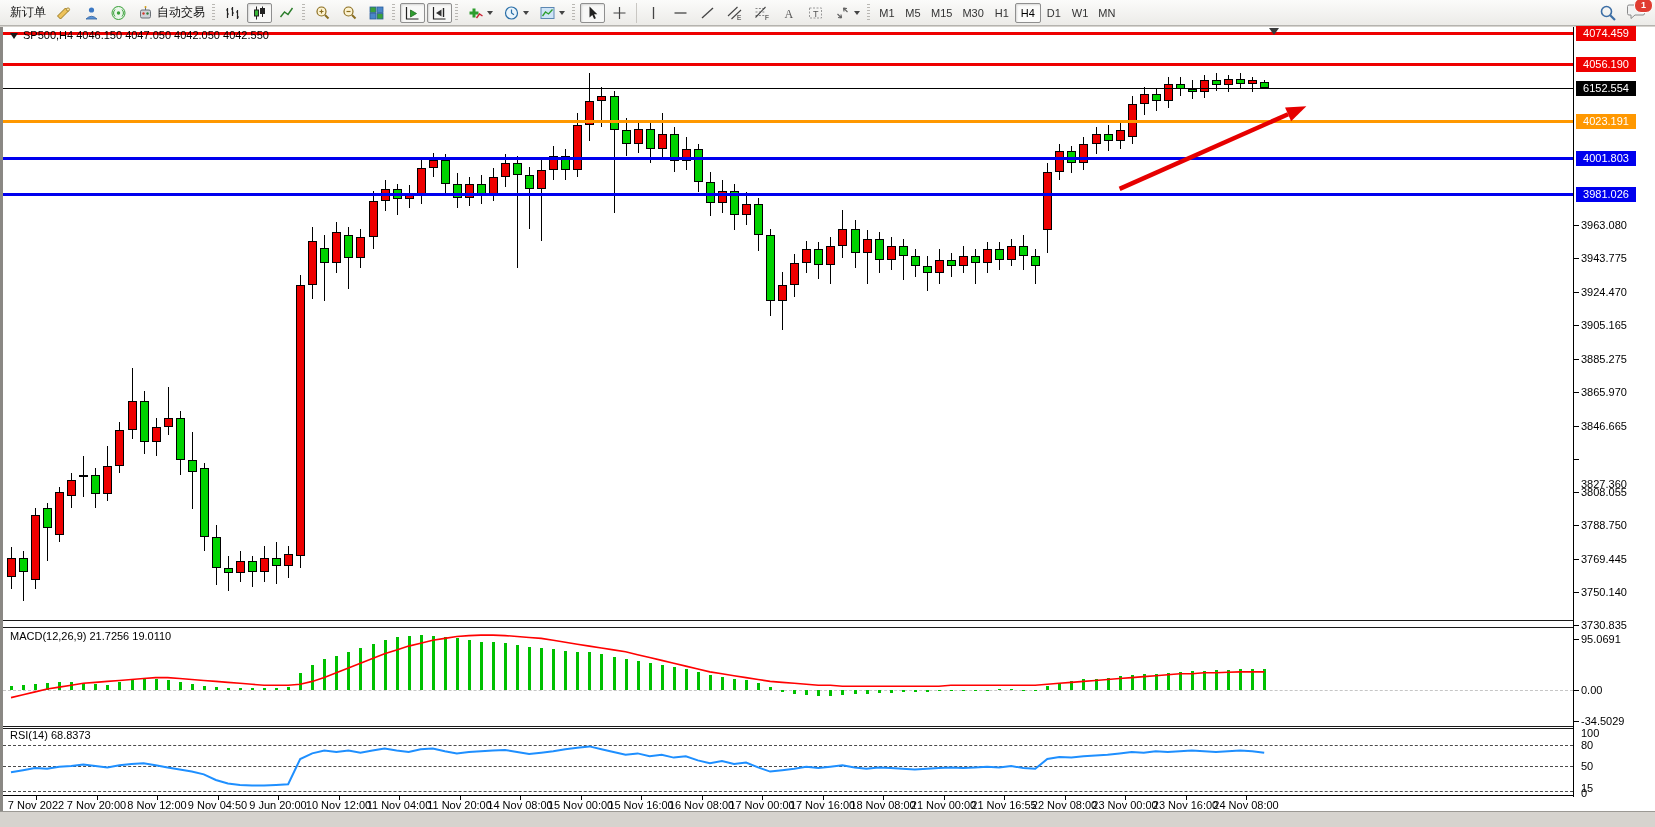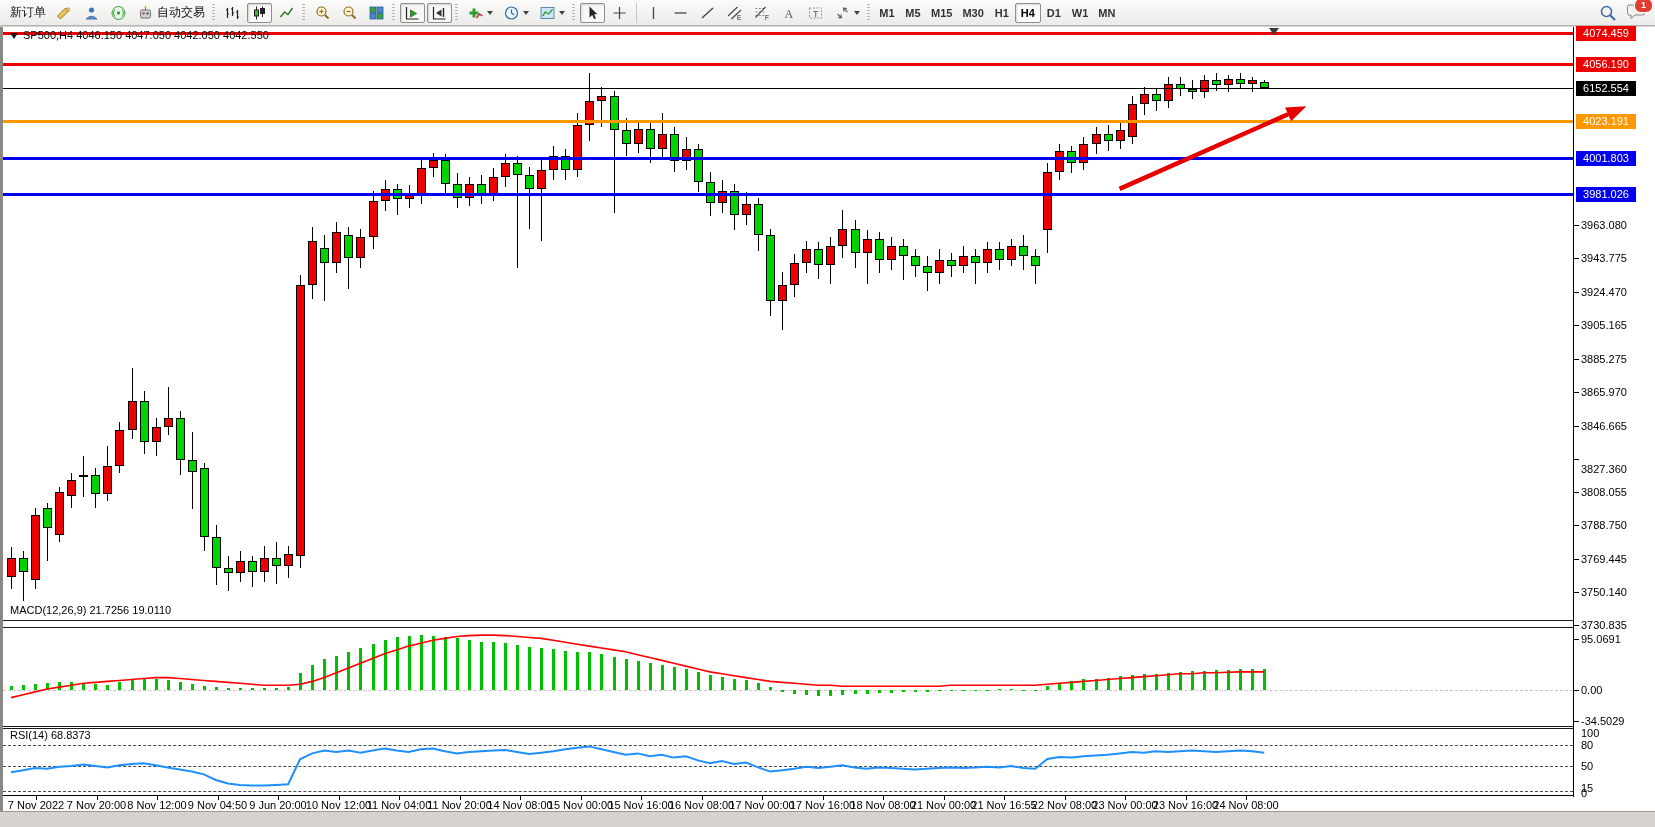--- a/index.html
+++ b/index.html
@@ -238,21 +238,21 @@
   <button class="tb-btn">
     <svg class="ic" viewBox="0 0 16 16">
       <path d="M3 9 L7 13 M7 13 l-0.5 -3.5 M7 13 l-3.5 -0.5" stroke="#666" stroke-width="1.2" fill="none"></path>
       <path d="M13 7 L9 3 M9 3 l0.5 3.5 M9 3 l3.5 0.5" stroke="#666" stroke-width="1.2" fill="none"></path>
     </svg>
     <span class="caret"></span>
   </button>
 
   <span class="grip"></span>
 
-  <div id="tf-group" style="display:flex;align-items:flex-end;font-weight:bold;">
+  <div id="tf-group" style="display:flex;align-items:flex-end;">
       <div class="tf-btn">M1</div>
       <div class="tf-btn">M5</div>
       <div class="tf-btn">M15</div>
       <div class="tf-btn">M30</div>
       <div class="tf-btn">H1</div>
       <div class="tf-btn active">H4</div>
       <div class="tf-btn">D1</div>
       <div class="tf-btn">W1</div>
       <div class="tf-btn">MN</div>
     </div>
@@ -272,39 +272,39 @@
 </div>
 
 <div class="chart-window" id="chart-window">
   <div class="chart-title">
     <span class="tri"></span><span>SP500,H4  4046.150 4047.050 4042.050 4042.550</span>
   </div>
   <div class="axis-sep"></div>
   <div class="pane-divider" style="top:593px;height:8px;"></div>
   <div class="pane-divider" style="top:699px;height:3px;"></div>
   <div class="abs" style="top:768px;left:0;width:1570px;height:1px;background:#000;"></div>
-  <div class="pane-label" style="top:577px;">MACD(12,26,9) 21.7256 19.0110</div>
+  <div class="pane-label" style="top:603px;">MACD(12,26,9) 21.7256 19.0110</div>
   <div class="pane-label" style="top:702px;">RSI(14) 68.8373</div>
   <div class="shift-marker" style="left:1266px;"></div>
   <div id="render-layer">
       <div class="ptick" style="top: 197.974px;">3963.080</div>
       <div class="ptickmark" style="top: 198px;"></div>
       <div class="ptick" style="top: 231.249px;">3943.775</div>
       <div class="ptickmark" style="top: 231px;"></div>
       <div class="ptick" style="top: 264.523px;">3924.470</div>
       <div class="ptickmark" style="top: 265px;"></div>
       <div class="ptick" style="top: 297.797px;">3905.165</div>
       <div class="ptickmark" style="top: 298px;"></div>
       <div class="ptick" style="top: 332.079px;">3885.275</div>
       <div class="ptickmark" style="top: 332px;"></div>
       <div class="ptick" style="top: 365.353px;">3865.970</div>
       <div class="ptickmark" style="top: 365px;"></div>
       <div class="ptick" style="top: 398.627px;">3846.665</div>
       <div class="ptickmark" style="top: 399px;"></div>
-      <div class="ptick" style="top: 442px;">3827.360</div>
+      <div class="ptick" style="top: 457px;">3827.360</div>
       <div class="ptickmark" style="top: 432px;"></div>
       <div class="ptick" style="top: 465.176px;">3808.055</div>
       <div class="ptickmark" style="top: 465px;"></div>
       <div class="ptick" style="top: 498.45px;">3788.750</div>
       <div class="ptickmark" style="top: 498px;"></div>
       <div class="ptick" style="top: 531.724px;">3769.445</div>
       <div class="ptickmark" style="top: 532px;"></div>
       <div class="ptick" style="top: 564.998px;">3750.140</div>
       <div class="ptickmark" style="top: 565px;"></div>
       <div class="ptick" style="top: 598.272px;">3730.835</div>

